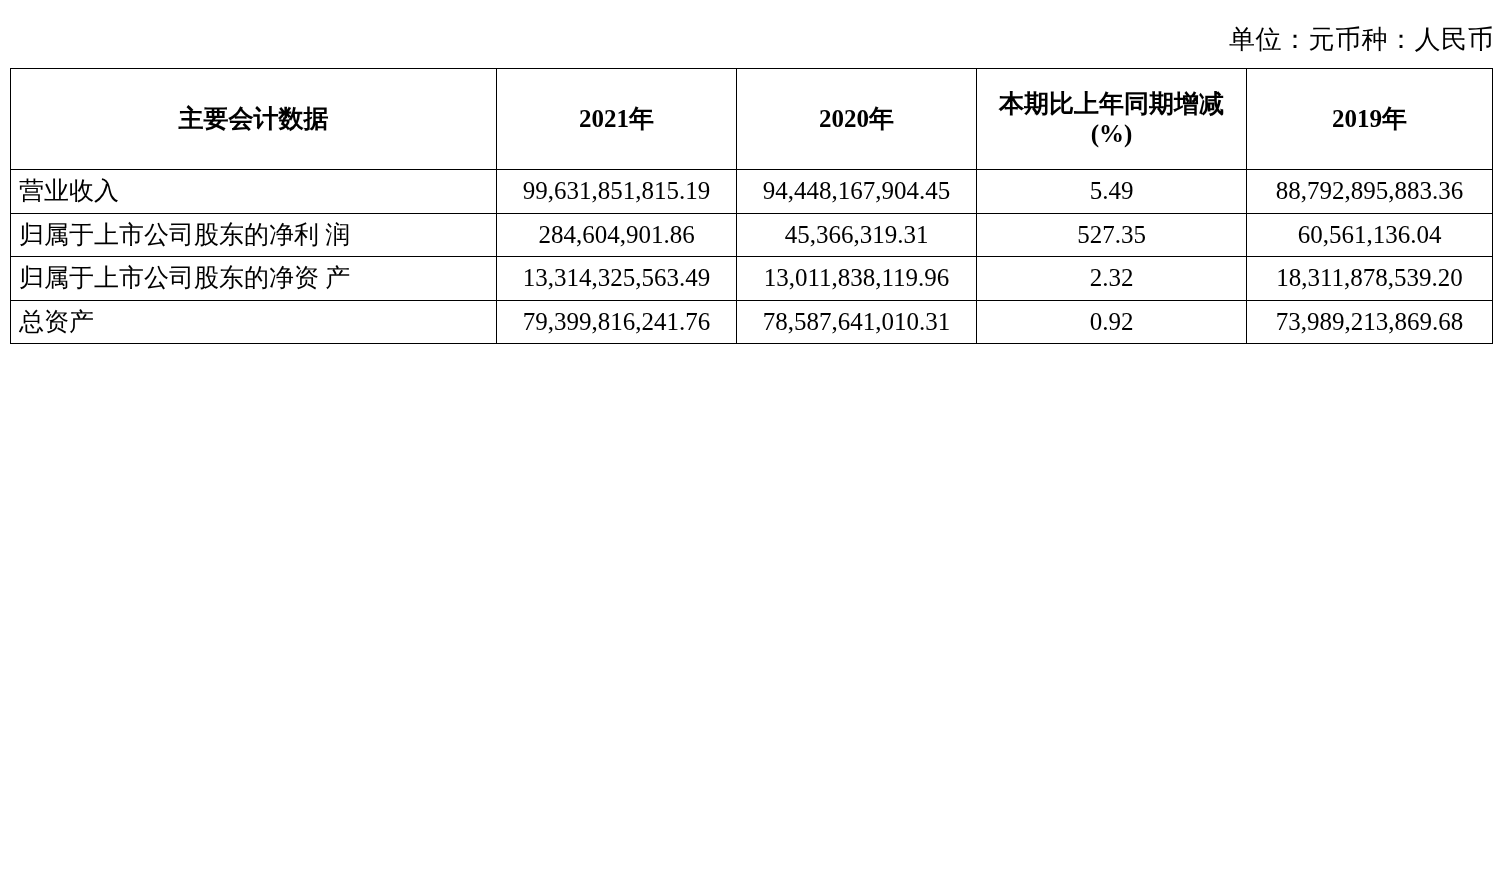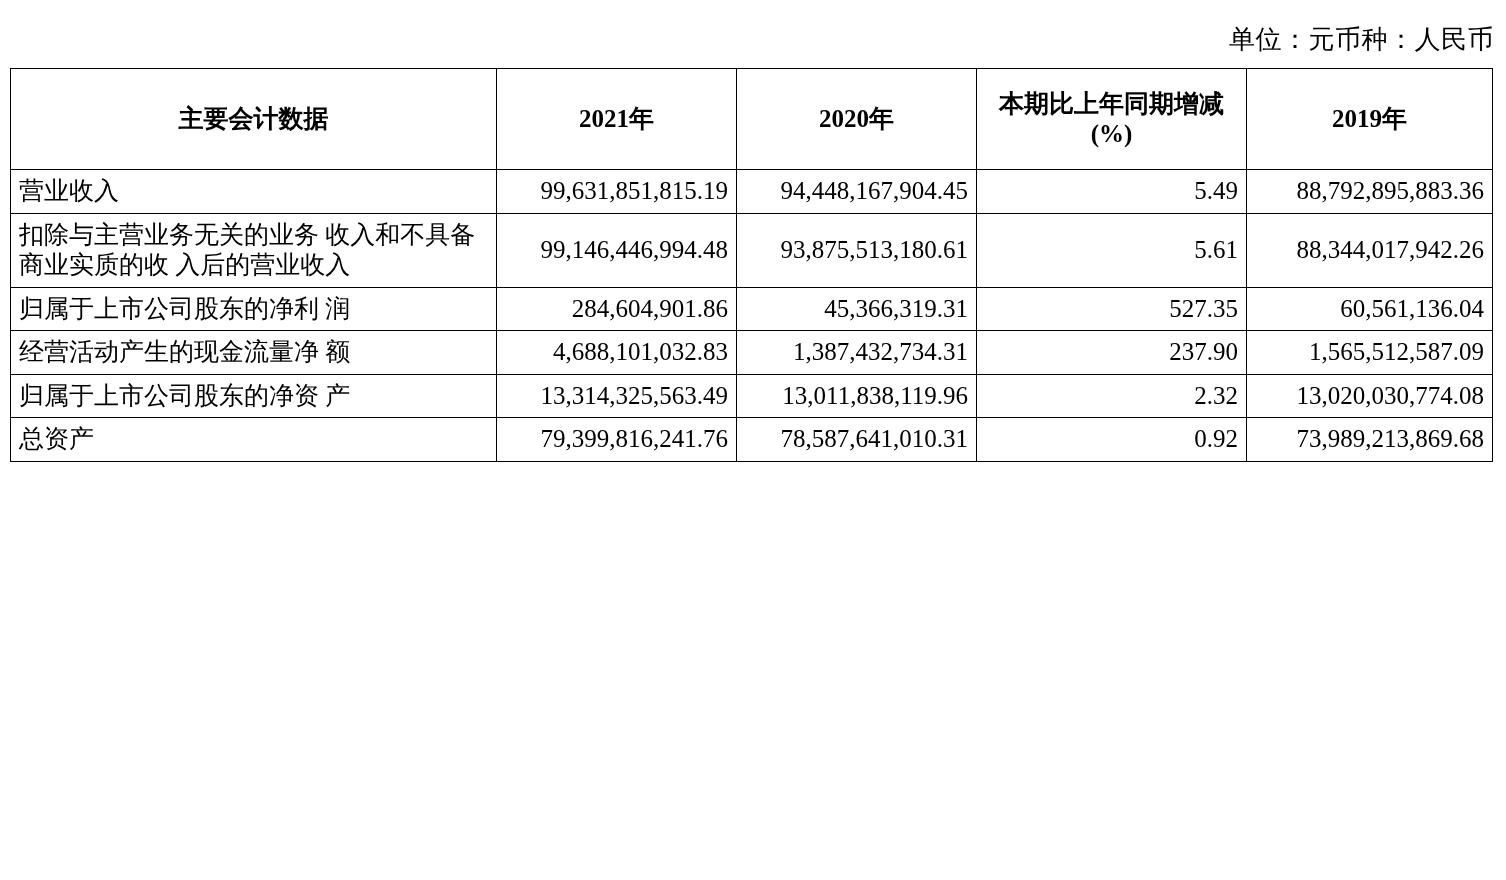--- a/index.html
+++ b/index.html
@@ -56,21 +56,21 @@
     height: 92px;
     padding: 4px 6px;
   }
   tr.head td.c0cell {
     font-weight: bold;
   }
   td.label {
     text-align: left;
   }
   td.num {
-    text-align: right;
+    text-align: center;
     margin-top: 32px;
   }
   td.blank {
     height: 74px;
   }
   tr.subhead td {
     text-align: left;
     font-weight: normal;
   }
   .tall { line-height: 1.25; }
@@ -100,52 +100,38 @@
       </tr>
 
       <tr>
         <td class="label">营业收入</td>
         <td class="num">99,631,851,815.19</td>
         <td class="num">94,448,167,904.45</td>
         <td class="num">5.49</td>
         <td class="num">88,792,895,883.36</td>
       </tr>
 
-      <tr>
-        <td class="label tall">扣除与主营业务无关的业务 收入和不具备商业实质的收 入后的营业收入</td>
-        <td class="num">99,146,446,994.48</td>
-        <td class="num">93,875,513,180.61</td>
-        <td class="num">5.61</td>
-        <td class="num">88,344,017,942.26</td>
-      </tr>
 
       <tr>
         <td class="label">归属于上市公司股东的净利 润</td>
         <td class="num">284,604,901.86</td>
         <td class="num">45,366,319.31</td>
         <td class="num">527.35</td>
         <td class="num">60,561,136.04</td>
       </tr>
 
 
-      <tr>
-        <td class="label">经营活动产生的现金流量净 额</td>
-        <td class="num">4,688,101,032.83</td>
-        <td class="num">1,387,432,734.31</td>
-        <td class="num">237.90</td>
-        <td class="num">1,565,512,587.09</td>
-      </tr>
 
 
       <tr>
         <td class="label">归属于上市公司股东的净资 产</td>
         <td class="num">13,314,325,563.49</td>
         <td class="num">13,011,838,119.96</td>
         <td class="num">2.32</td>
-        <td class="num">13,020,030,774.08</td>
+        <td class="num">18,311,878,539.20</td>
       </tr>
 
       <tr>
         <td class="label">总资产</td>
         <td class="num">79,399,816,241.76</td>
         <td class="num">78,587,641,010.31</td>
         <td class="num">0.92</td>
         <td class="num">73,989,213,869.68</td>
       </tr>
     </tbody>

